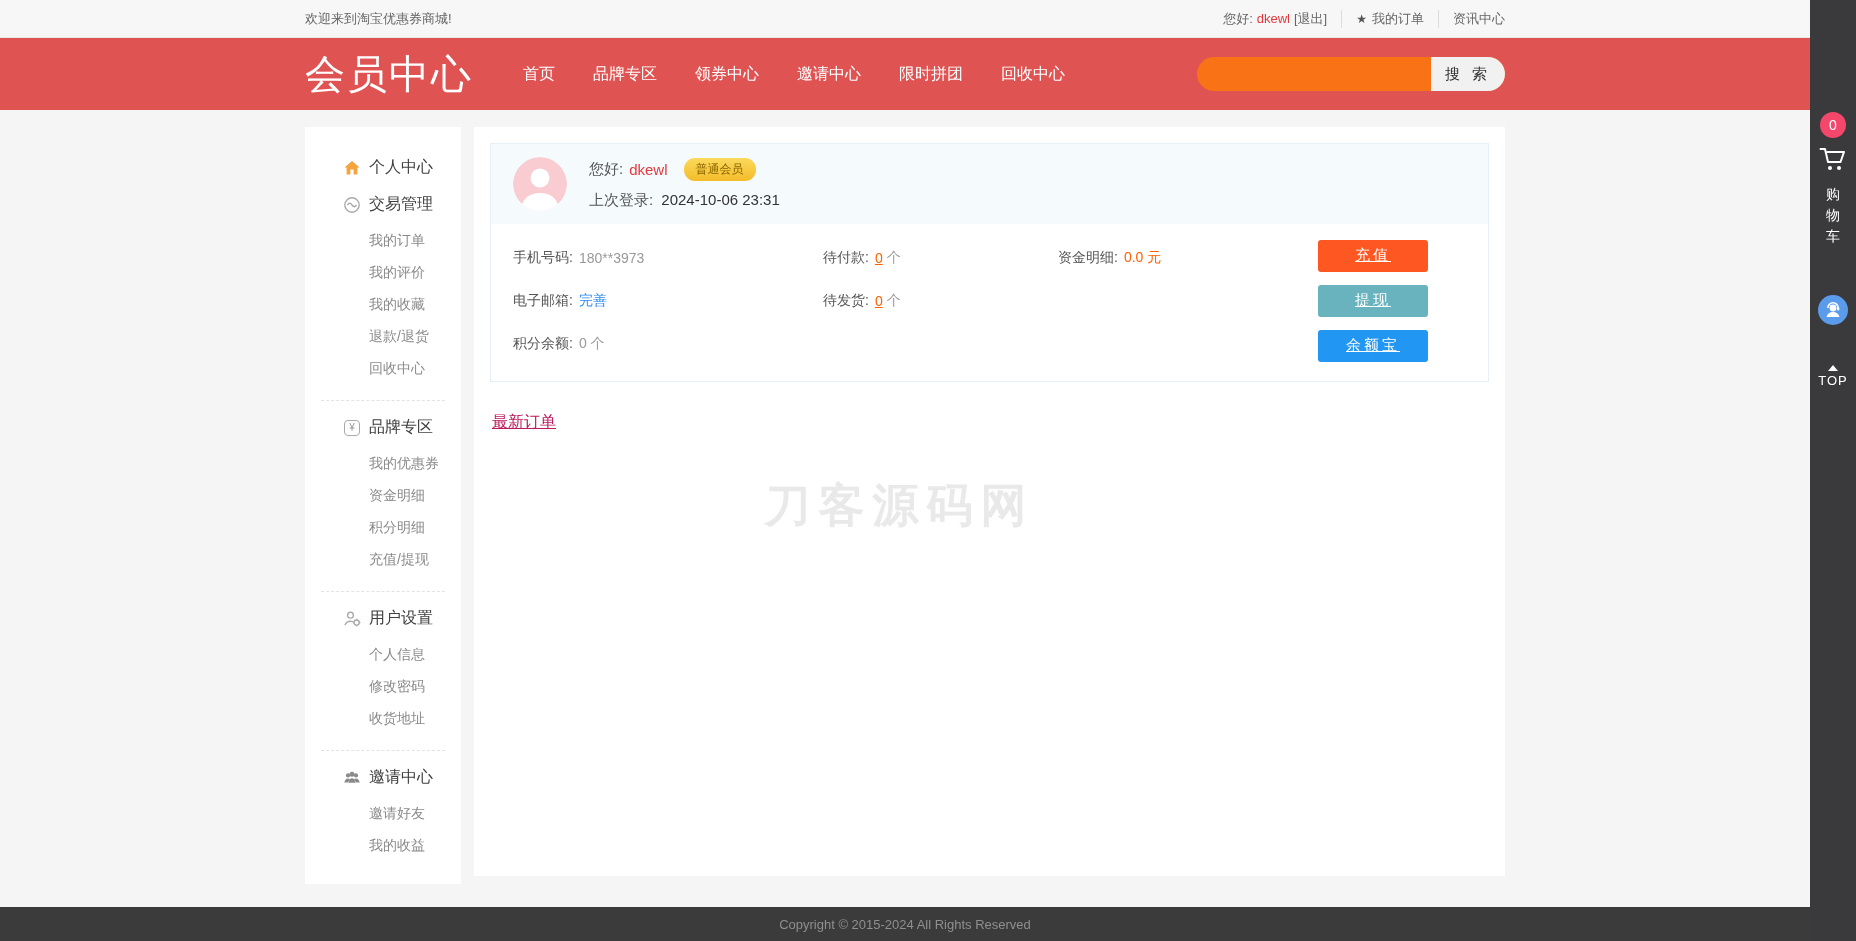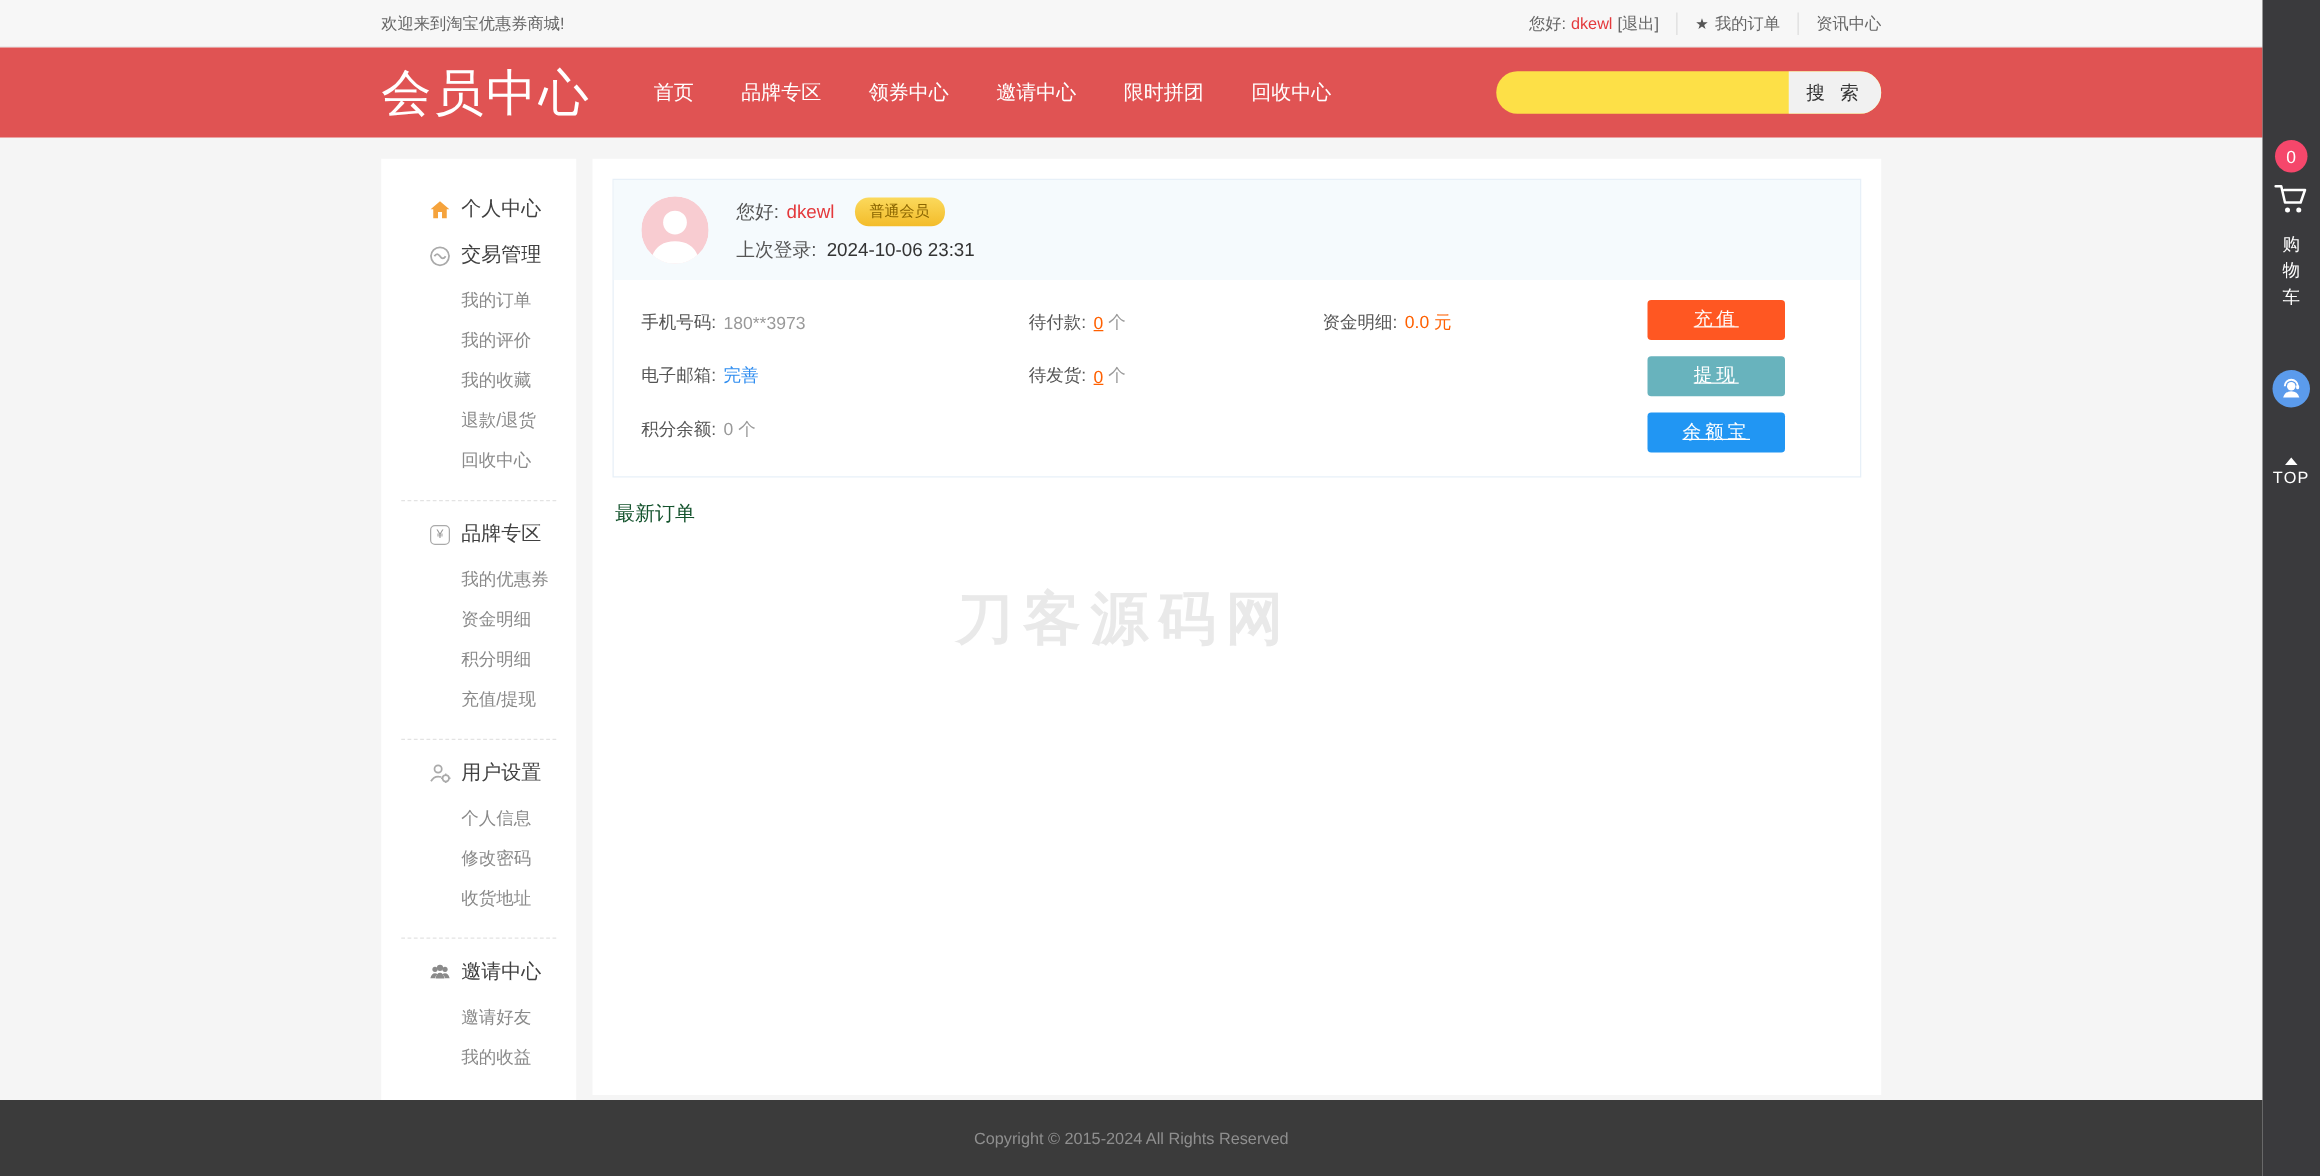--- a/index.html
+++ b/index.html
@@ -24,21 +24,21 @@
   .uname { color:#e4393c; margin:0 4px; }
   .logout { color:#666; }
   .star { color:#555; margin-right:5px; font-size:12px; }
 
   
   .header { height:72px; background:#e05353; }
   .header .container { height:100%; display:flex; align-items:center; }
   .logo { color:#fff; font-size:40px; letter-spacing:2px; cursor:pointer; white-space:nowrap; }
   .nav { display:flex; margin-left:50px; color:#fff; font-size:16px; }
   .nav .nav-item { margin-right:38px; cursor:pointer; white-space:nowrap; }
-  .search { margin-left:auto; width:308px; height:34px; background:#fde047; border-radius:17px; display:flex; overflow:hidden; }
+  .search { margin-left:auto; width:308px; height:34px; background:#f97316; border-radius:17px; display:flex; overflow:hidden; }
   .search input { flex:1; border:none; outline:none; background:transparent; padding:0 16px; font-size:14px; color:#333; }
   .search .search-btn { width:74px; border:none; background:#f1f1f1; color:#333; font-size:15px; letter-spacing:4px; cursor:pointer; }
 
   
   .content { display:flex; align-items:flex-start; margin-top:17px; }
 
   .sidebar { width:192px; background:#fff; min-height:749px; padding:14px 0 20px; }
   .s-title { display:flex; align-items:center; padding-left:38px; margin:16px 0 12px; font-size:16px; color:#404040; cursor:pointer; }
   .s-title .sicon { width:18px; height:18px; margin-right:8px; display:flex; align-items:center; justify-content:center; }
   .s-list { list-style:none; }
@@ -64,25 +64,25 @@
   .link-blue { color:#2d8cf0; margin-left:6px; cursor:pointer; }
   .count-orange { color:#ff6000; text-decoration:underline; margin-left:6px; cursor:pointer; }
   .unit { color:#999; margin-left:4px; }
   .val-orange { color:#ff6000; margin-left:6px; }
   .btn-col { grid-row:1 / span 3; grid-column:4; display:flex; flex-direction:column; justify-content:space-between; height:122px; align-items:flex-end; padding-right:38px; }
   .act-btn { width:110px; height:32px; border:none; border-radius:3px; color:#fff; font-size:15px; letter-spacing:3px; cursor:pointer;text-decoration:underline; }
   .btn-recharge { background:#ff5722; }
   .btn-withdraw { background:#68b3bd; }
   .btn-yuebao  { background:#2196f3; }
 
-  .latest-orders { margin-top:19px; font-size:16px; color:#14532d; padding-left:2px; }
+  .latest-orders { margin-top:30px; font-size:16px; color:#be185d; padding-left:2px;text-decoration:underline; }
   .watermark { text-align:center; margin-top:42px; padding-right:180px; font-size:46px; font-weight:bold; color:#e9e9e9; letter-spacing:8px; user-select:none; }
 
   
-  .footer { position:absolute; left:0; right:0; bottom:0; height:61px; background:#3b3b3b; display:flex; align-items:center; justify-content:center; color:#8f8f8f; font-size:13px; }
+  .footer { position:absolute; left:0; right:0; bottom:0; height:34px; background:#3b3b3b; display:flex; align-items:center; justify-content:center; color:#8f8f8f; font-size:13px; }
 
   
   .floatbar { position:absolute; right:0; top:0; width:46px; height:100%; background:#3a3a3d; display:flex; flex-direction:column; align-items:center; z-index:5; }
   .cart-badge { margin-top:112px; width:26px; height:26px; border-radius:50%; background:#f5476b; color:#fff; font-size:14px; display:flex; align-items:center; justify-content:center; cursor:pointer; }
   .cart-icon { margin-top:8px; cursor:pointer; }
   .cart-label { margin-top:8px; width:15px; text-align:center; color:#fff; font-size:14px; line-height:21px; word-break:break-all; cursor:pointer; }
   .service-btn { margin-top:48px; width:30px; height:30px; border-radius:50%; background:#5b9bec; display:flex; align-items:center; justify-content:center; cursor:pointer; }
   .top-btn { margin-top:40px; display:flex; flex-direction:column; align-items:center; cursor:pointer; }
   .top-tri { width:0; height:0; border-left:5px solid transparent; border-right:5px solid transparent; border-bottom:6px solid #fff; }
   .top-label { color:#fff; font-size:13px; margin-top:2px; letter-spacing:1px; }

